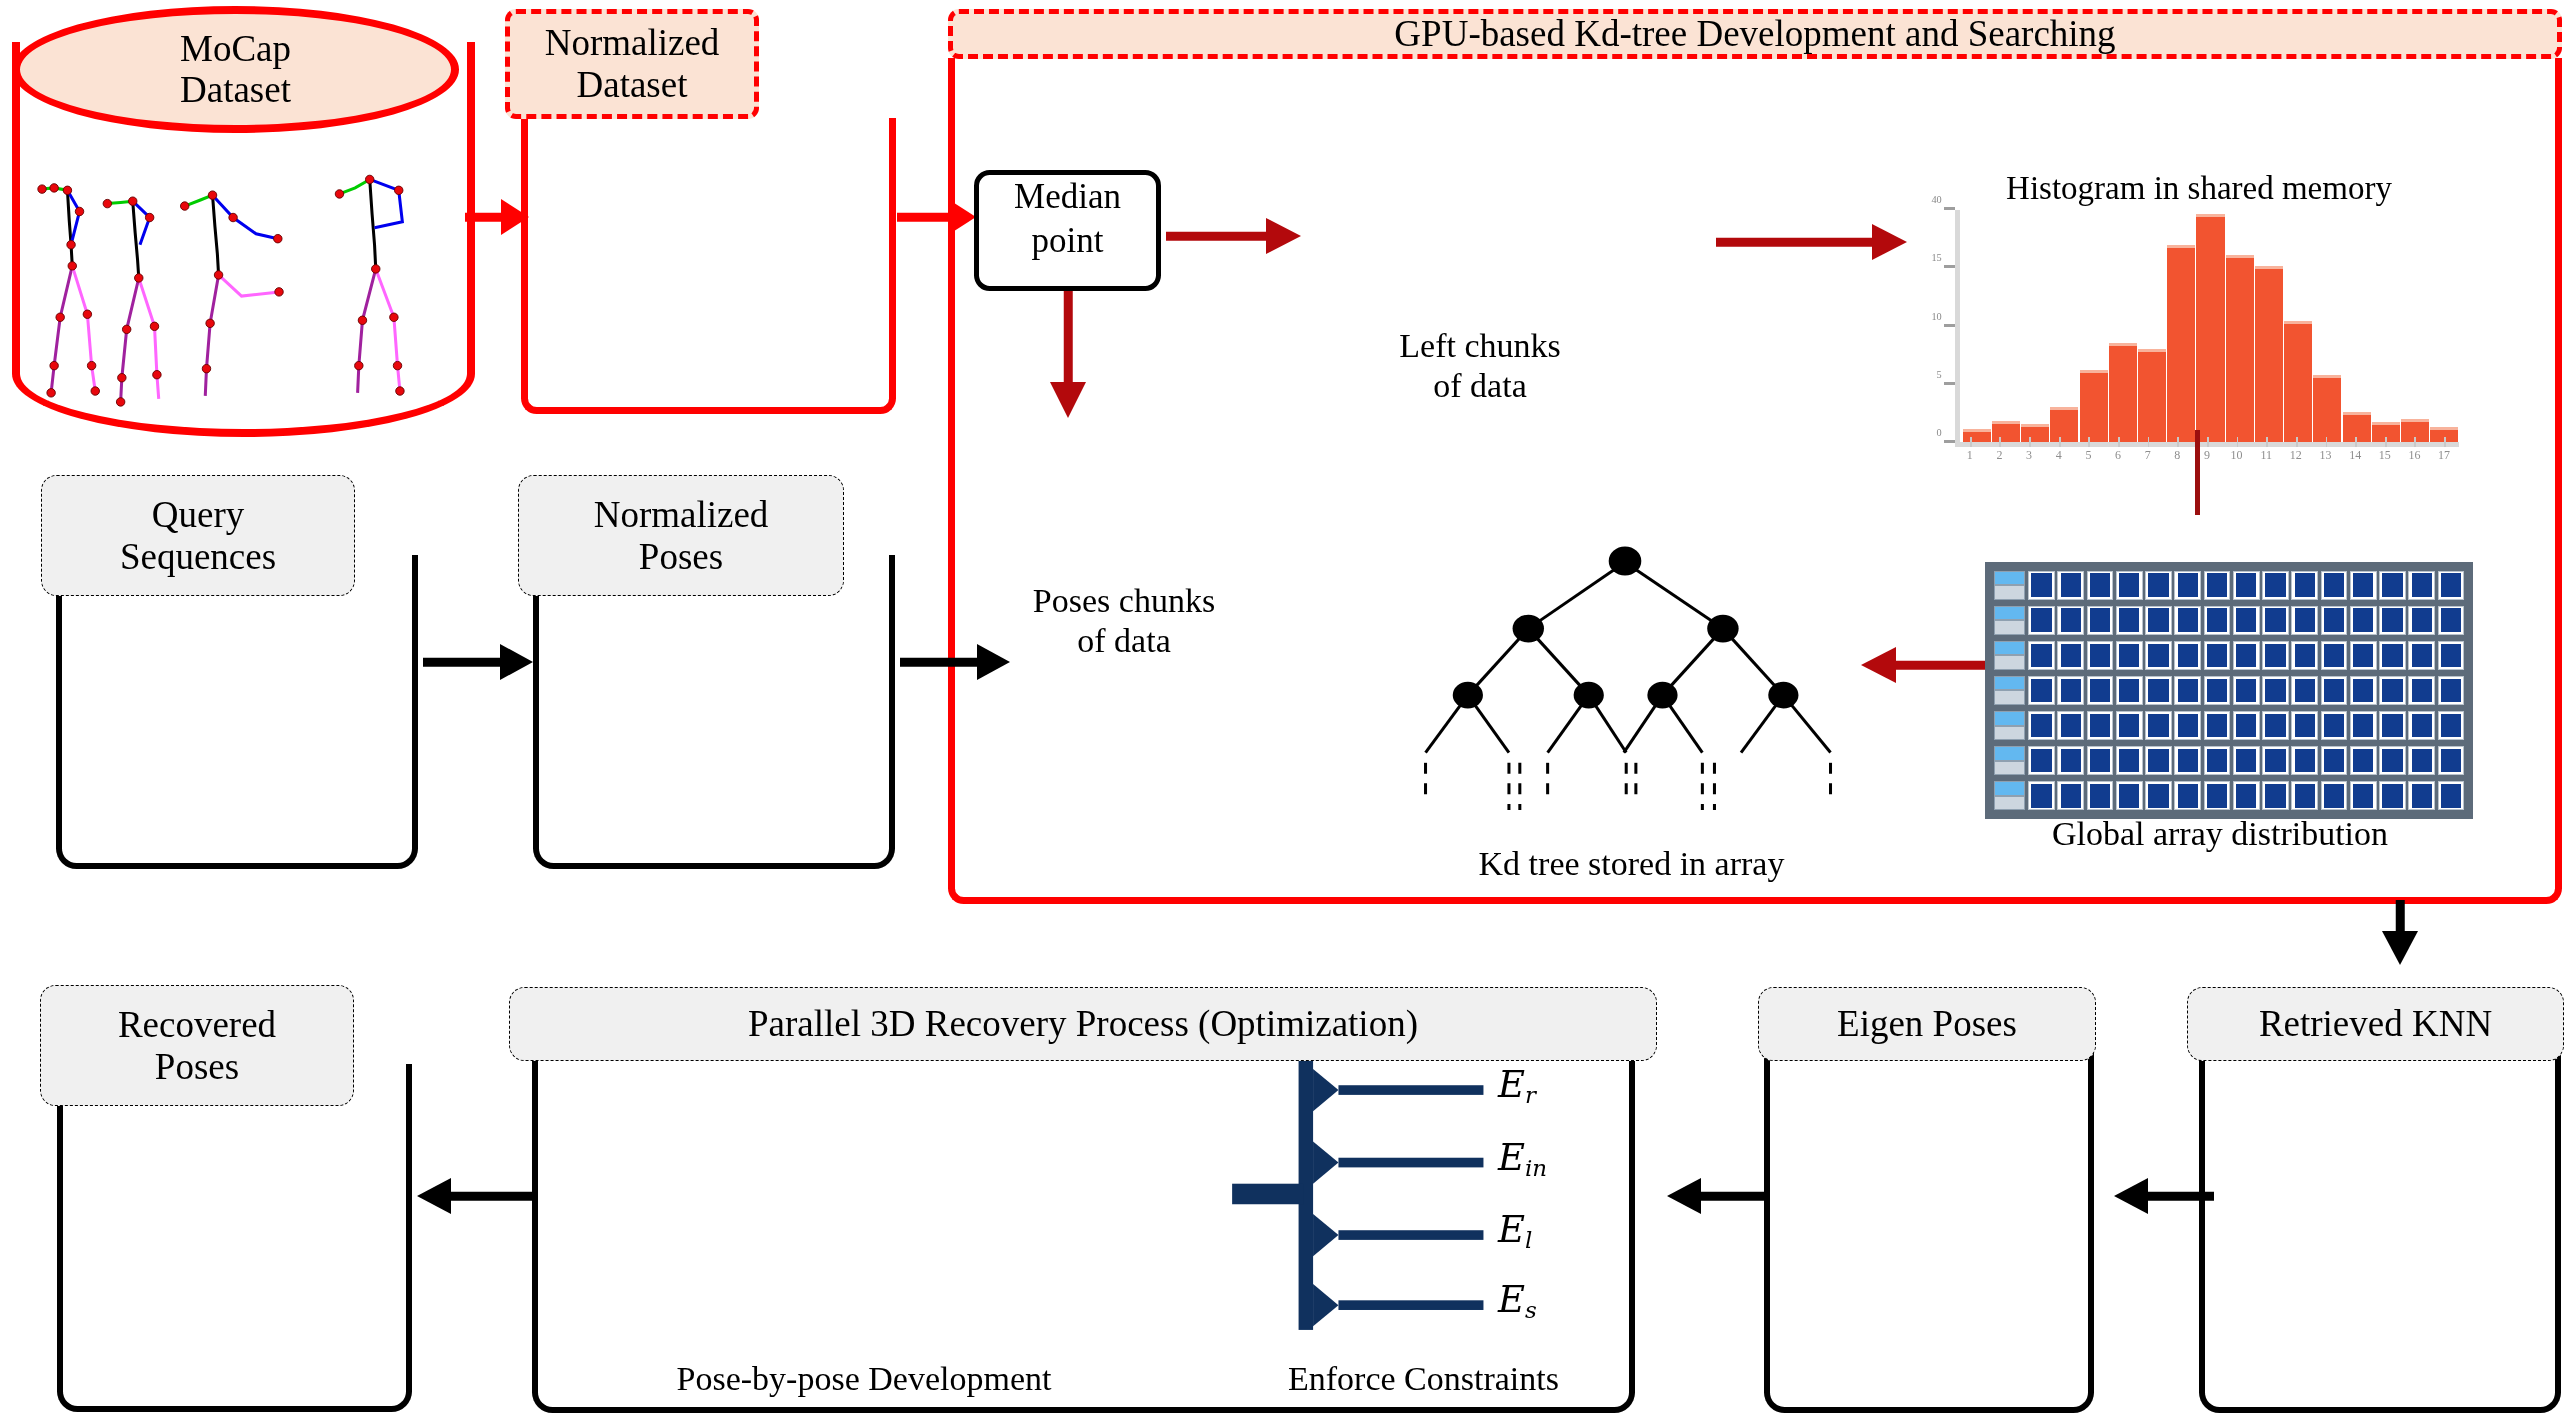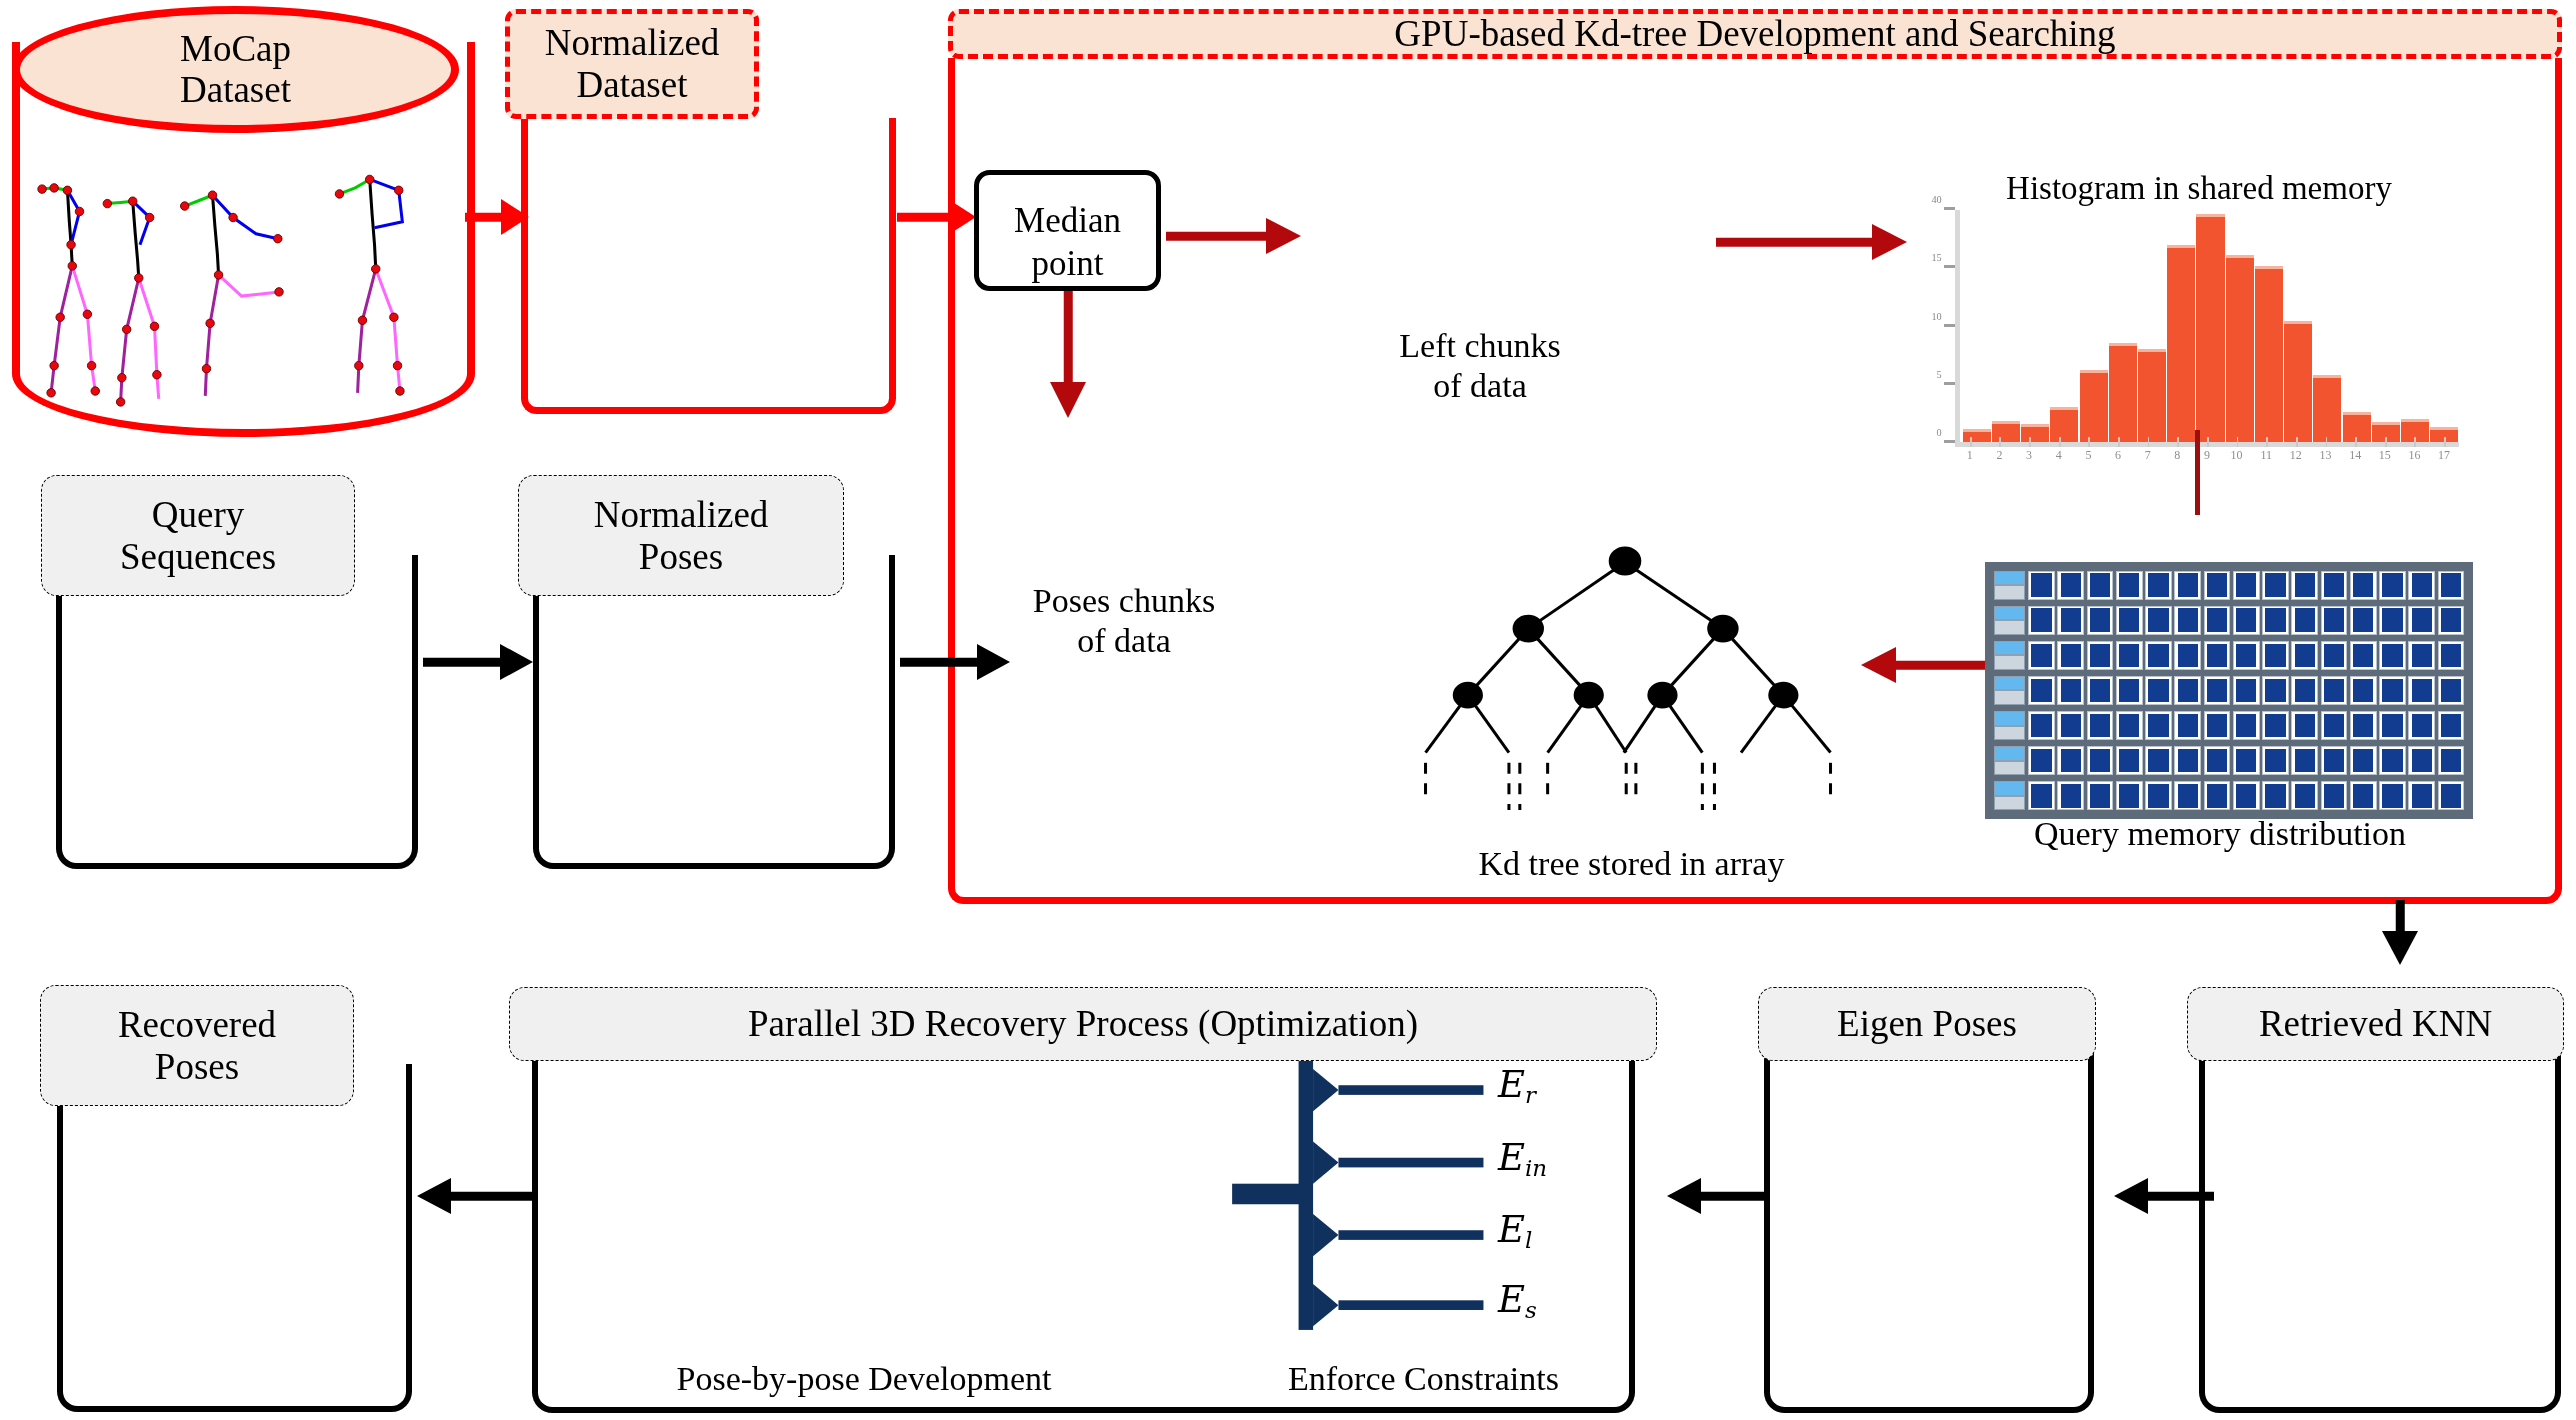--- a/index.html
+++ b/index.html
@@ -35,21 +35,21 @@
     background:#fbe3d4;border:5.4px dashed #ff0000;border-radius:11px;
     display:flex;align-items:center;justify-content:center;text-align:center;
     line-height:1.12;font-size:37px;z-index:8;
   }
   .redpanel{border:7.2px solid #ff0000;border-radius:15.7px;background:#fff;z-index:2;}
   .redpanel.noTop{border-top:none;border-radius:0 0 15.7px 15.7px;}
 
   
   .mbox{
     border:5.4px solid #000;border-radius:15.7px;background:#fff;
-    display:flex;align-items:flex-end;justify-content:center;text-align:center;
+    display:flex;align-items:flex-start;justify-content:center;text-align:center;
     font-size:35px;line-height:1.25;z-index:6;
   }
 
   
   .cap-txt{font-size:34px;line-height:1.18;text-align:center;z-index:6;}
 
   
   .ah{position:absolute;height:0;z-index:5;}
   .ah .shaft{position:absolute;left:0;top:50%;transform:translateY(-50%);height:8.5px;}
   .ah .head{position:absolute;top:50%;transform:translateY(-50%);
@@ -857,21 +857,21 @@
         <div class="c">
           <u style="background: rgb(17, 60, 143);"></u>
         </div>
         <div class="c">
           <u style="background: rgb(17, 60, 143);"></u>
         </div>
       </div>
     </div>
   </div>
 <div class="abs cap-txt" style="left:1951px;top:814px;width:538px;">
-  <span>Query memory distribution</span>
+  <span>Global array distribution</span>
 </div>
 
 <div class="ah" style="left:1861px;top:665px;width:121px;">
   <div class="shaft" style="left:35px;width:89px;background:#b3090c;"></div>
   <div class="head" style="left:0;border-right:35px solid #b3090c;border-left:none;"></div>
 </div>
 
 <div class="abs cap" style="left:41px;top:434px;width:314px;height:121px;box-sizing:border-box;">
   <div>
     <div>Query</div>

